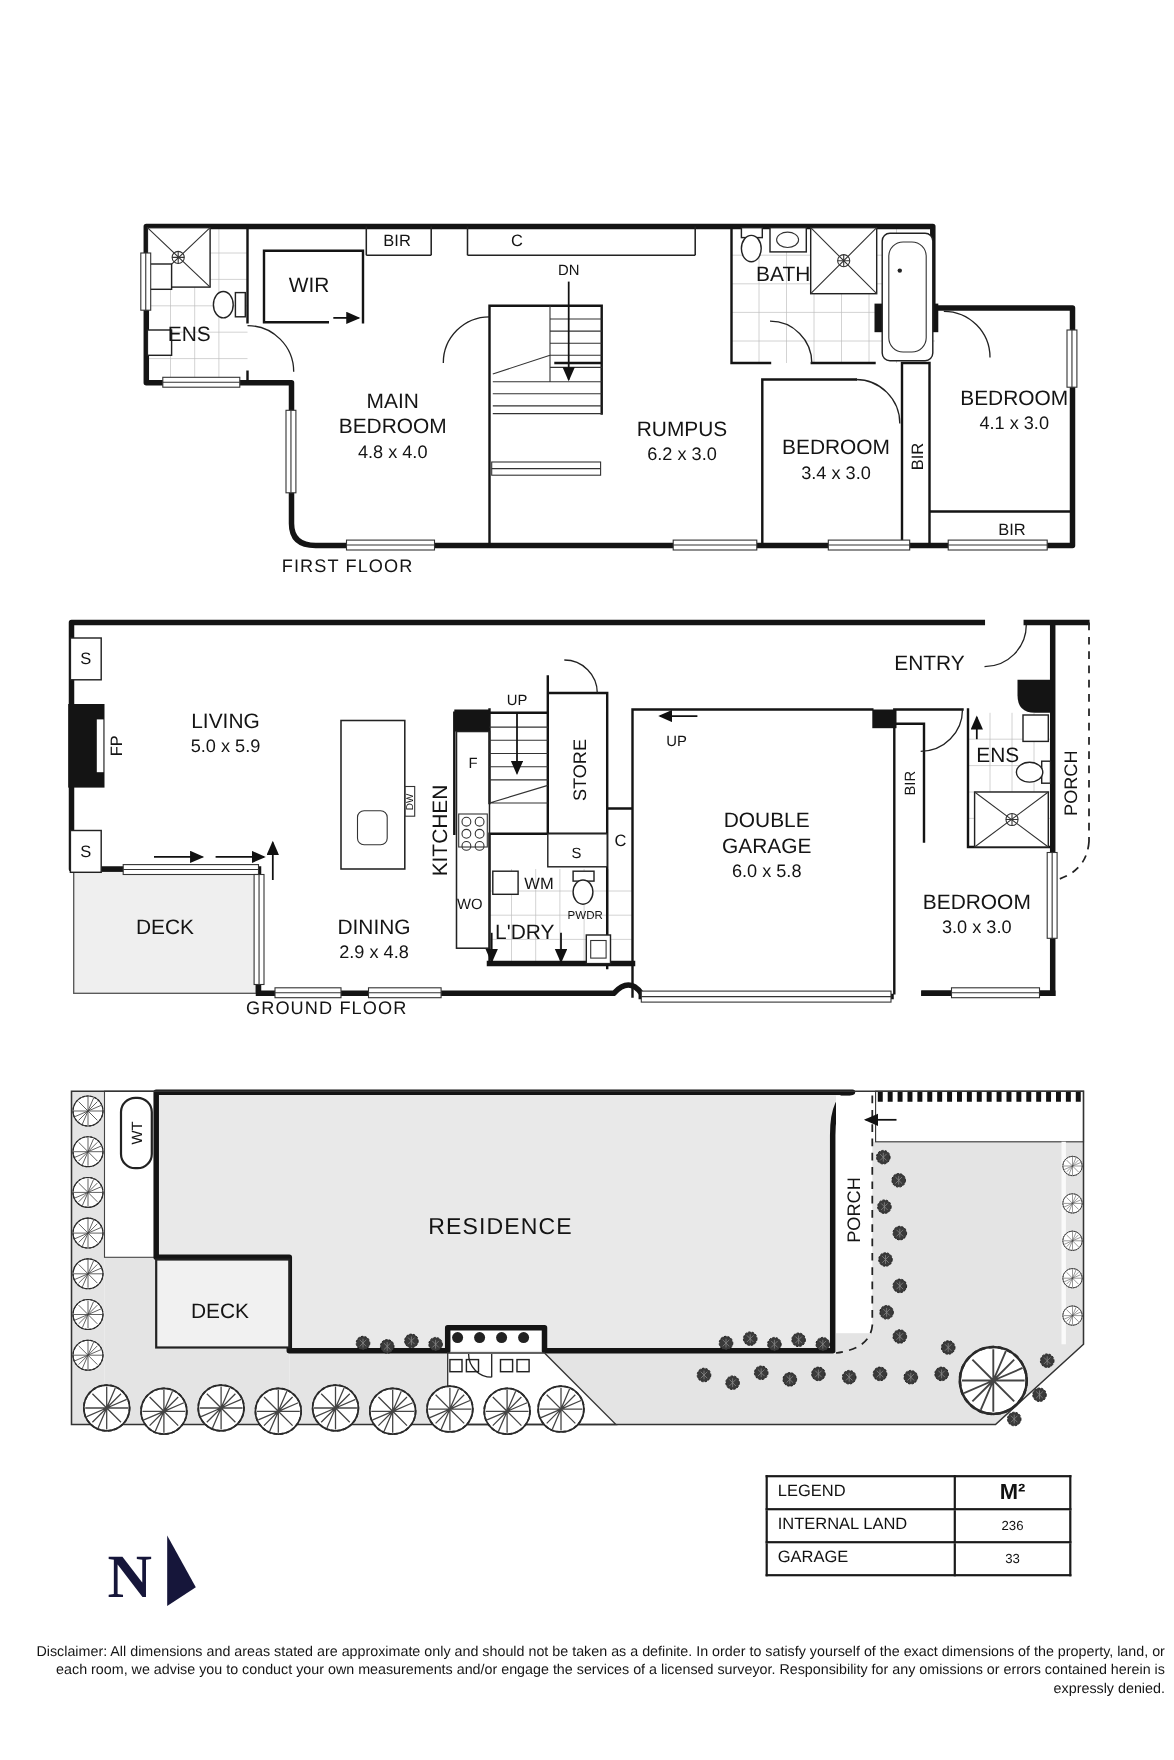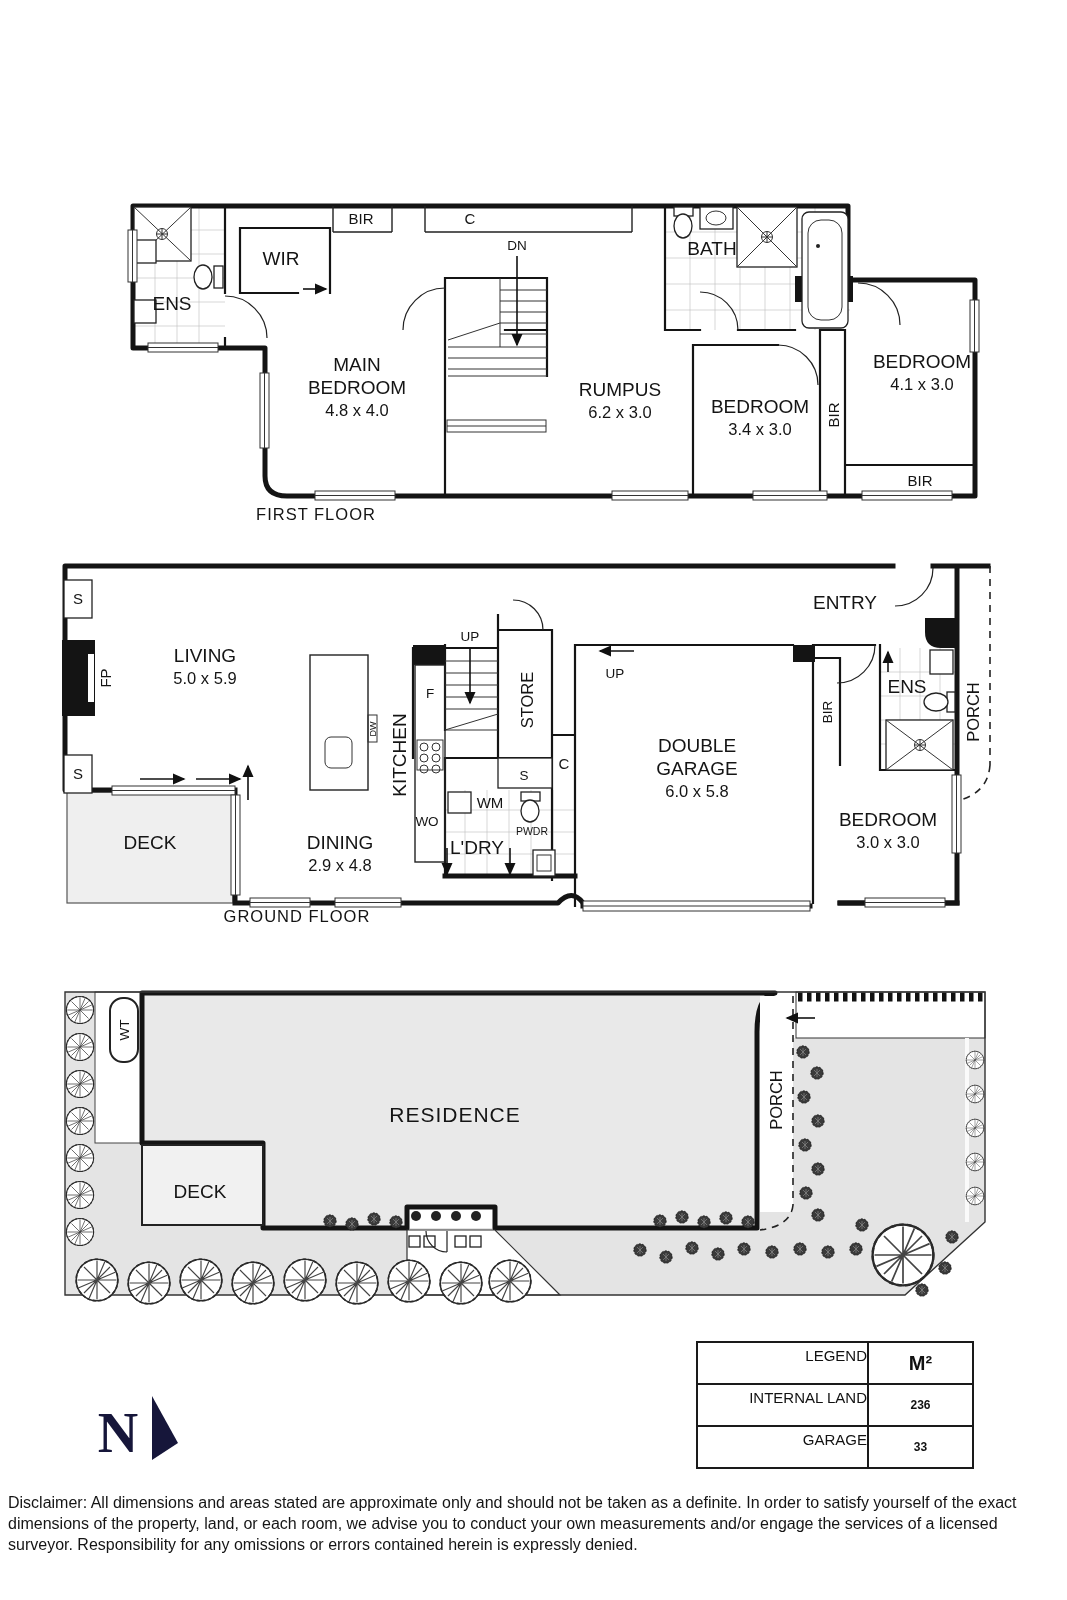--- a/index.html
+++ b/index.html
@@ -20,28 +20,28 @@
   .winr{fill:#fff;stroke:#333;stroke-width:1;}
   .winl{stroke:#333;stroke-width:1;}
   .gray{fill:#e4e4e4;}
   .lbl{fill:#141414;text-anchor:middle;font-family:"Liberation Sans",sans-serif;}
   .r21{font-size:21px;}.r19{font-size:19px;}.r17{font-size:16.5px;}
   .r15{font-size:15px;}.r14{font-size:13.5px;}
   .r10{font-size:10.5px;}.r8{font-size:9px;}
   
   .legend{position:absolute;left:696px;top:1341px;border-collapse:collapse;
           font-family:"Liberation Sans",sans-serif;color:#111;}
-  .legend td,.legend th{border:2.4px solid #1a1a1a;height:24px;padding:0 0 16px 9px;
-          text-align:right;background:#fff;}
+  .legend td,.legend th{border:2.4px solid #1a1a1a;height:24px;padding:0 0 4px 9px;
+          text-align:left;background:#fff;}
   .legend th{font-size:16px;font-weight:bold;}
   .legend .c-label{width:160px;font-size:15px;font-weight:normal;}
-  .legend .c-val{width:103px;text-align:center;padding:0;font-size:12px;font-weight:bold;}
+  .legend .c-val{width:103px;text-align:center;padding:0;font-size:12px;font-weight:normal;}
   .legend th.c-val{font-size:20px;font-weight:bold;}
   .disclaimer{position:absolute;top:1492px;left:0;width:1067px;margin:0;padding:0 8px;
-          box-sizing:border-box;text-align:left;font-size:16px;line-height:1.32;
+          box-sizing:border-box;text-align:right;font-size:13px;line-height:1.32;
           color:#151515;font-family:"Liberation Sans",sans-serif;}
 </style>
 </head>
 <body>
 
 <div class="page">
 <svg width="1067" height="1600" viewBox="0 0 1067 1600">
   <defs>
     <marker id="ah" markerWidth="9" markerHeight="8" refX="7" refY="3.5" orient="auto">
       <path d="M0,0 L8,3.5 L0,7 Z" fill="#111"></path>

